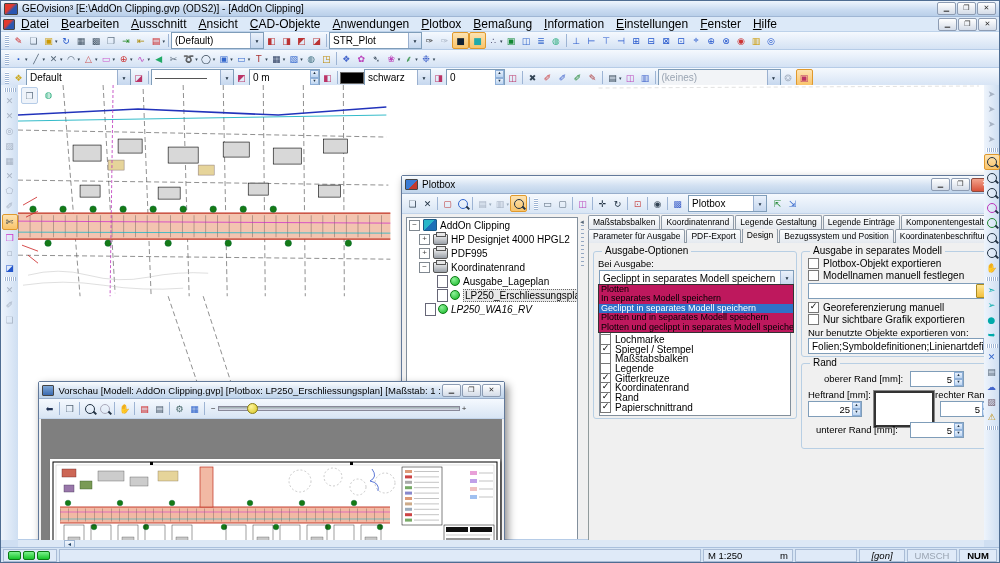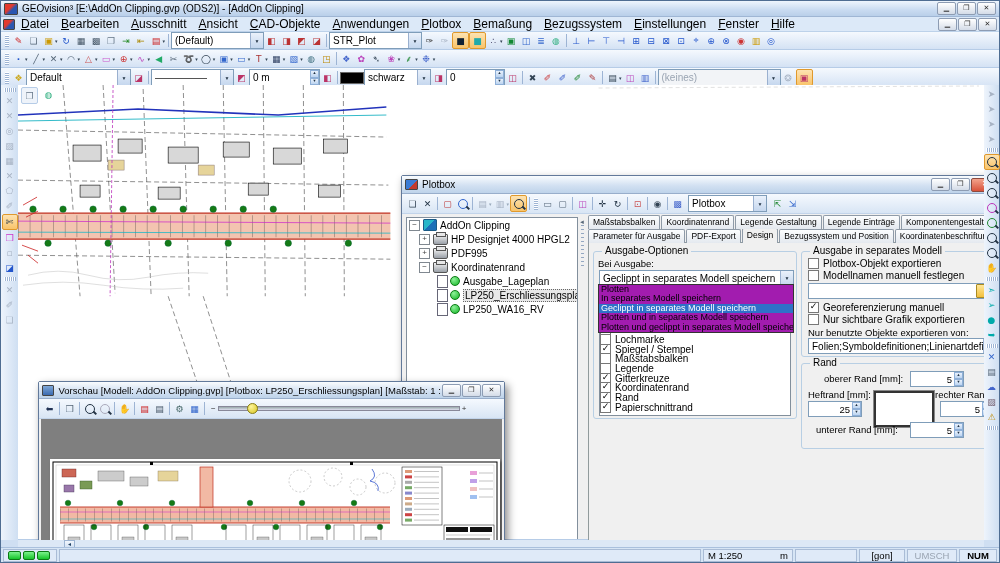--- a/index.html
+++ b/index.html
@@ -106,21 +106,21 @@
   .tab.act{background:#f0f0f0;position:relative;z-index:3;height:15px;margin-top:-1px;
     box-shadow:0 2px 0 #f0f0f0;}
   #pb-content{position:absolute;left:0;right:0;top:27px;bottom:0;background:#f0f0f0;
     border:1px solid #919b9c;z-index:2;}
   .grp{position:absolute;border:1px solid #b8cfe4;border-radius:3px;}
   .grp>.gt{position:absolute;top:-7px;left:8px;background:#f0f0f0;padding:0 3px;font-size:10px;}
   .cbrow{display:flex;align-items:center;gap:4px;position:absolute;white-space:nowrap;}
   .cb{width:9px;height:9px;background:#fff;border:1px solid #777;flex:none;
     font-family:"DejaVu Sans",sans-serif;font-size:9px;line-height:7px;text-align:center;}
   .cb.on::after{content:"✓";}
-  .ddpop{position:absolute;background:#a21caf;border:1px solid #333;z-index:9;}
+  .ddpop{position:absolute;background:#be185d;border:1px solid #333;z-index:9;}
   .ddi{height:9.4px;line-height:9.4px;padding:0 2px;font-size:9px;white-space:nowrap;overflow:hidden;}
   .ddi.sel{background:#2f71c8;color:#fff;}
   .listbox{position:absolute;background:#fff;border:1px solid #828f9c;overflow:hidden;}
   .listbox .cbrow{position:static;height:9.7px;}
   .field{position:absolute;height:14px;background:#fff;border:1px solid #7f9db9;
     display:flex;align-items:center;}
   .field .val{flex:1;text-align:right;padding-right:2px;font-size:9.5px;}
   .flabel{position:absolute;white-space:nowrap;font-size:9.5px;}
   .folderbtn{width:15px;height:12px;margin-left:auto;flex:none;position:relative;
     background:linear-gradient(#ffe79a,#f3c03c);border:1px solid #a98a22;border-radius:1px;}
@@ -174,21 +174,21 @@
   <div class="menubar">
     <span class="appicon" style="width:10px;height:9px;"></span>
     <span class="mi">Datei</span>
     <span class="mi">Bearbeiten</span>
     <span class="mi">Ausschnitt</span>
     <span class="mi">Ansicht</span>
     <span class="mi">CAD-Objekte</span>
     <span class="mi">Anwendungen</span>
     <span class="mi">Plotbox</span>
     <span class="mi">Bemaßung</span>
-    <span class="mi">Bezugssystem</span>
+    <span class="mi">Information</span>
     <span class="mi">Einstellungen</span>
     <span class="mi">Fenster</span>
     <span class="mi">Hilfe</span>
     <span class="mdibtns">
       <span class="cbtn">▁</span>
       <span class="cbtn">❐</span>
       <span class="cbtn">✕</span>
     </span>
   </div>
 
@@ -575,21 +575,21 @@
         <div class="trow" style="padding-left:30px;">
           <span class="icon-page"></span>
           <span class="dot-green"></span>
           <span class="lbl">Ausgabe_Lageplan</span>
         </div>
         <div class="trow sel" style="padding-left:30px;">
           <span class="icon-page"></span>
           <span class="dot-green"></span>
           <span class="lbl">LP250_Erschliessungsplan</span>
         </div>
-        <div class="trow" style="padding-left:30px;">
+        <div class="trow" style="padding-left:18px;font-style:italic;">
           <span class="icon-page"></span>
           <span class="dot-green"></span>
           <span class="lbl">LP250_WA16_RV</span>
         </div>
       </div>
       <div id="pb-split">
         <span style="font-size:6px;color:#567;">◄</span>
         <span class="dots"></span>
       </div>
 
@@ -904,21 +904,21 @@
       <span class="led"></span>
       <span class="led"></span>
       <span class="led"></span>
     </span>
     <span class="sfield" style="flex:1;"></span>
     <span class="sfield" style="width:80px;justify-content:space-between;">
       <span>M 1:250</span>
       <span>m</span>
     </span>
     <span class="sfield" style="width:52px;"></span>
-    <span class="sfield" style="width:36px;justify-content:center;">
+    <span class="sfield" style="width:36px;justify-content:center;font-style:italic;">
       <span>[gon]</span>
     </span>
     <span class="sfield dim" style="width:40px;justify-content:center;">
       <span>UMSCH</span>
     </span>
     <span class="sfield" style="width:28px;justify-content:center;font-weight:bold;">
       <span>NUM</span>
     </span>
   </div>
 </div>

